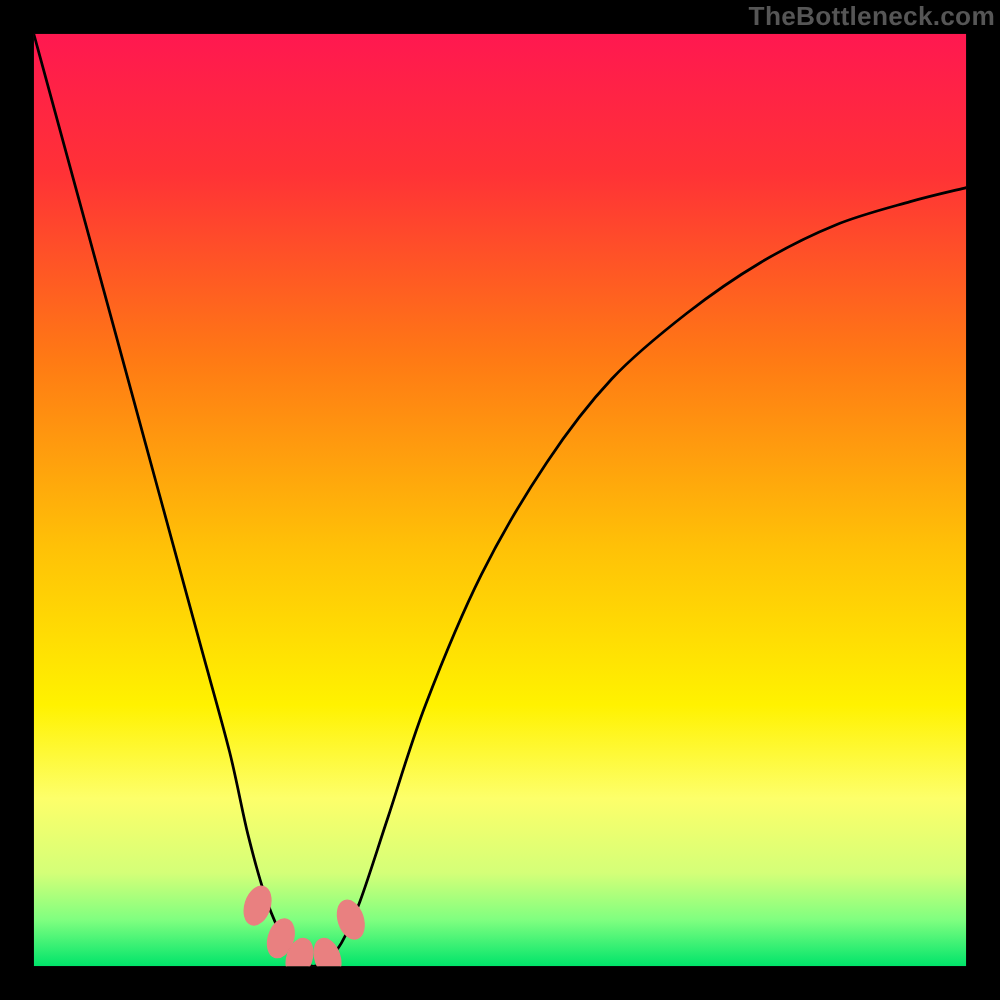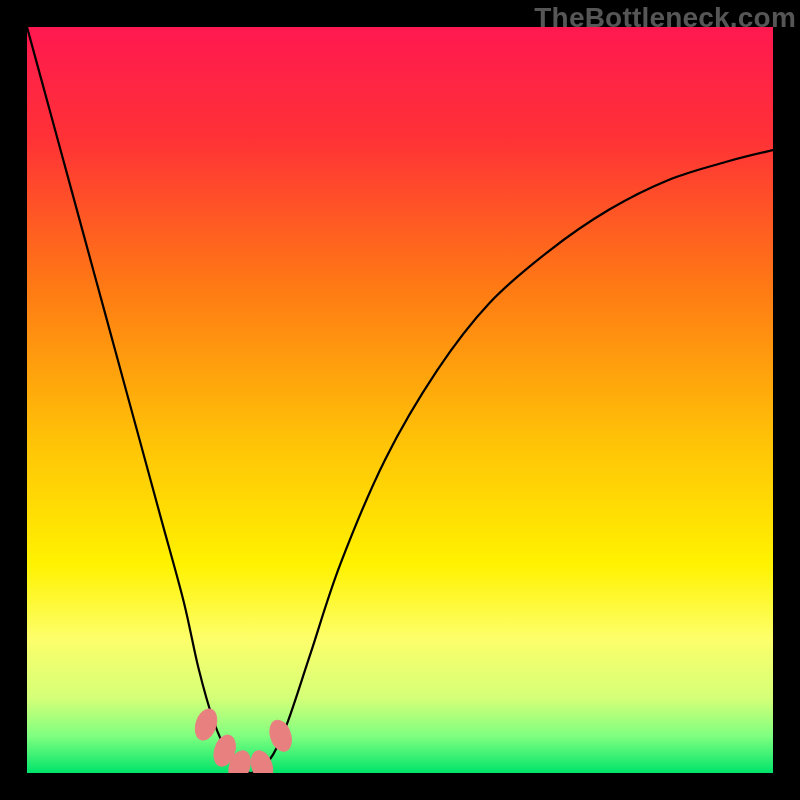--- a/index.html
+++ b/index.html
@@ -21,21 +21,21 @@
     left: 27px;
     top: 27px;
     width: 746px;
     height: 746px;
   }
   .attribution {
     position: absolute;
     right: 4px;
     top: 2px;
     font-family: Arial, Helvetica, sans-serif;
-    font-size: 28px;
+    font-size: 21px;
     font-weight: 600;
     color: #565656;
     letter-spacing: 0.2px;
   }
   svg { display: block; }
 </style>
 </head>
 <body>
 
 <div class="stage">

